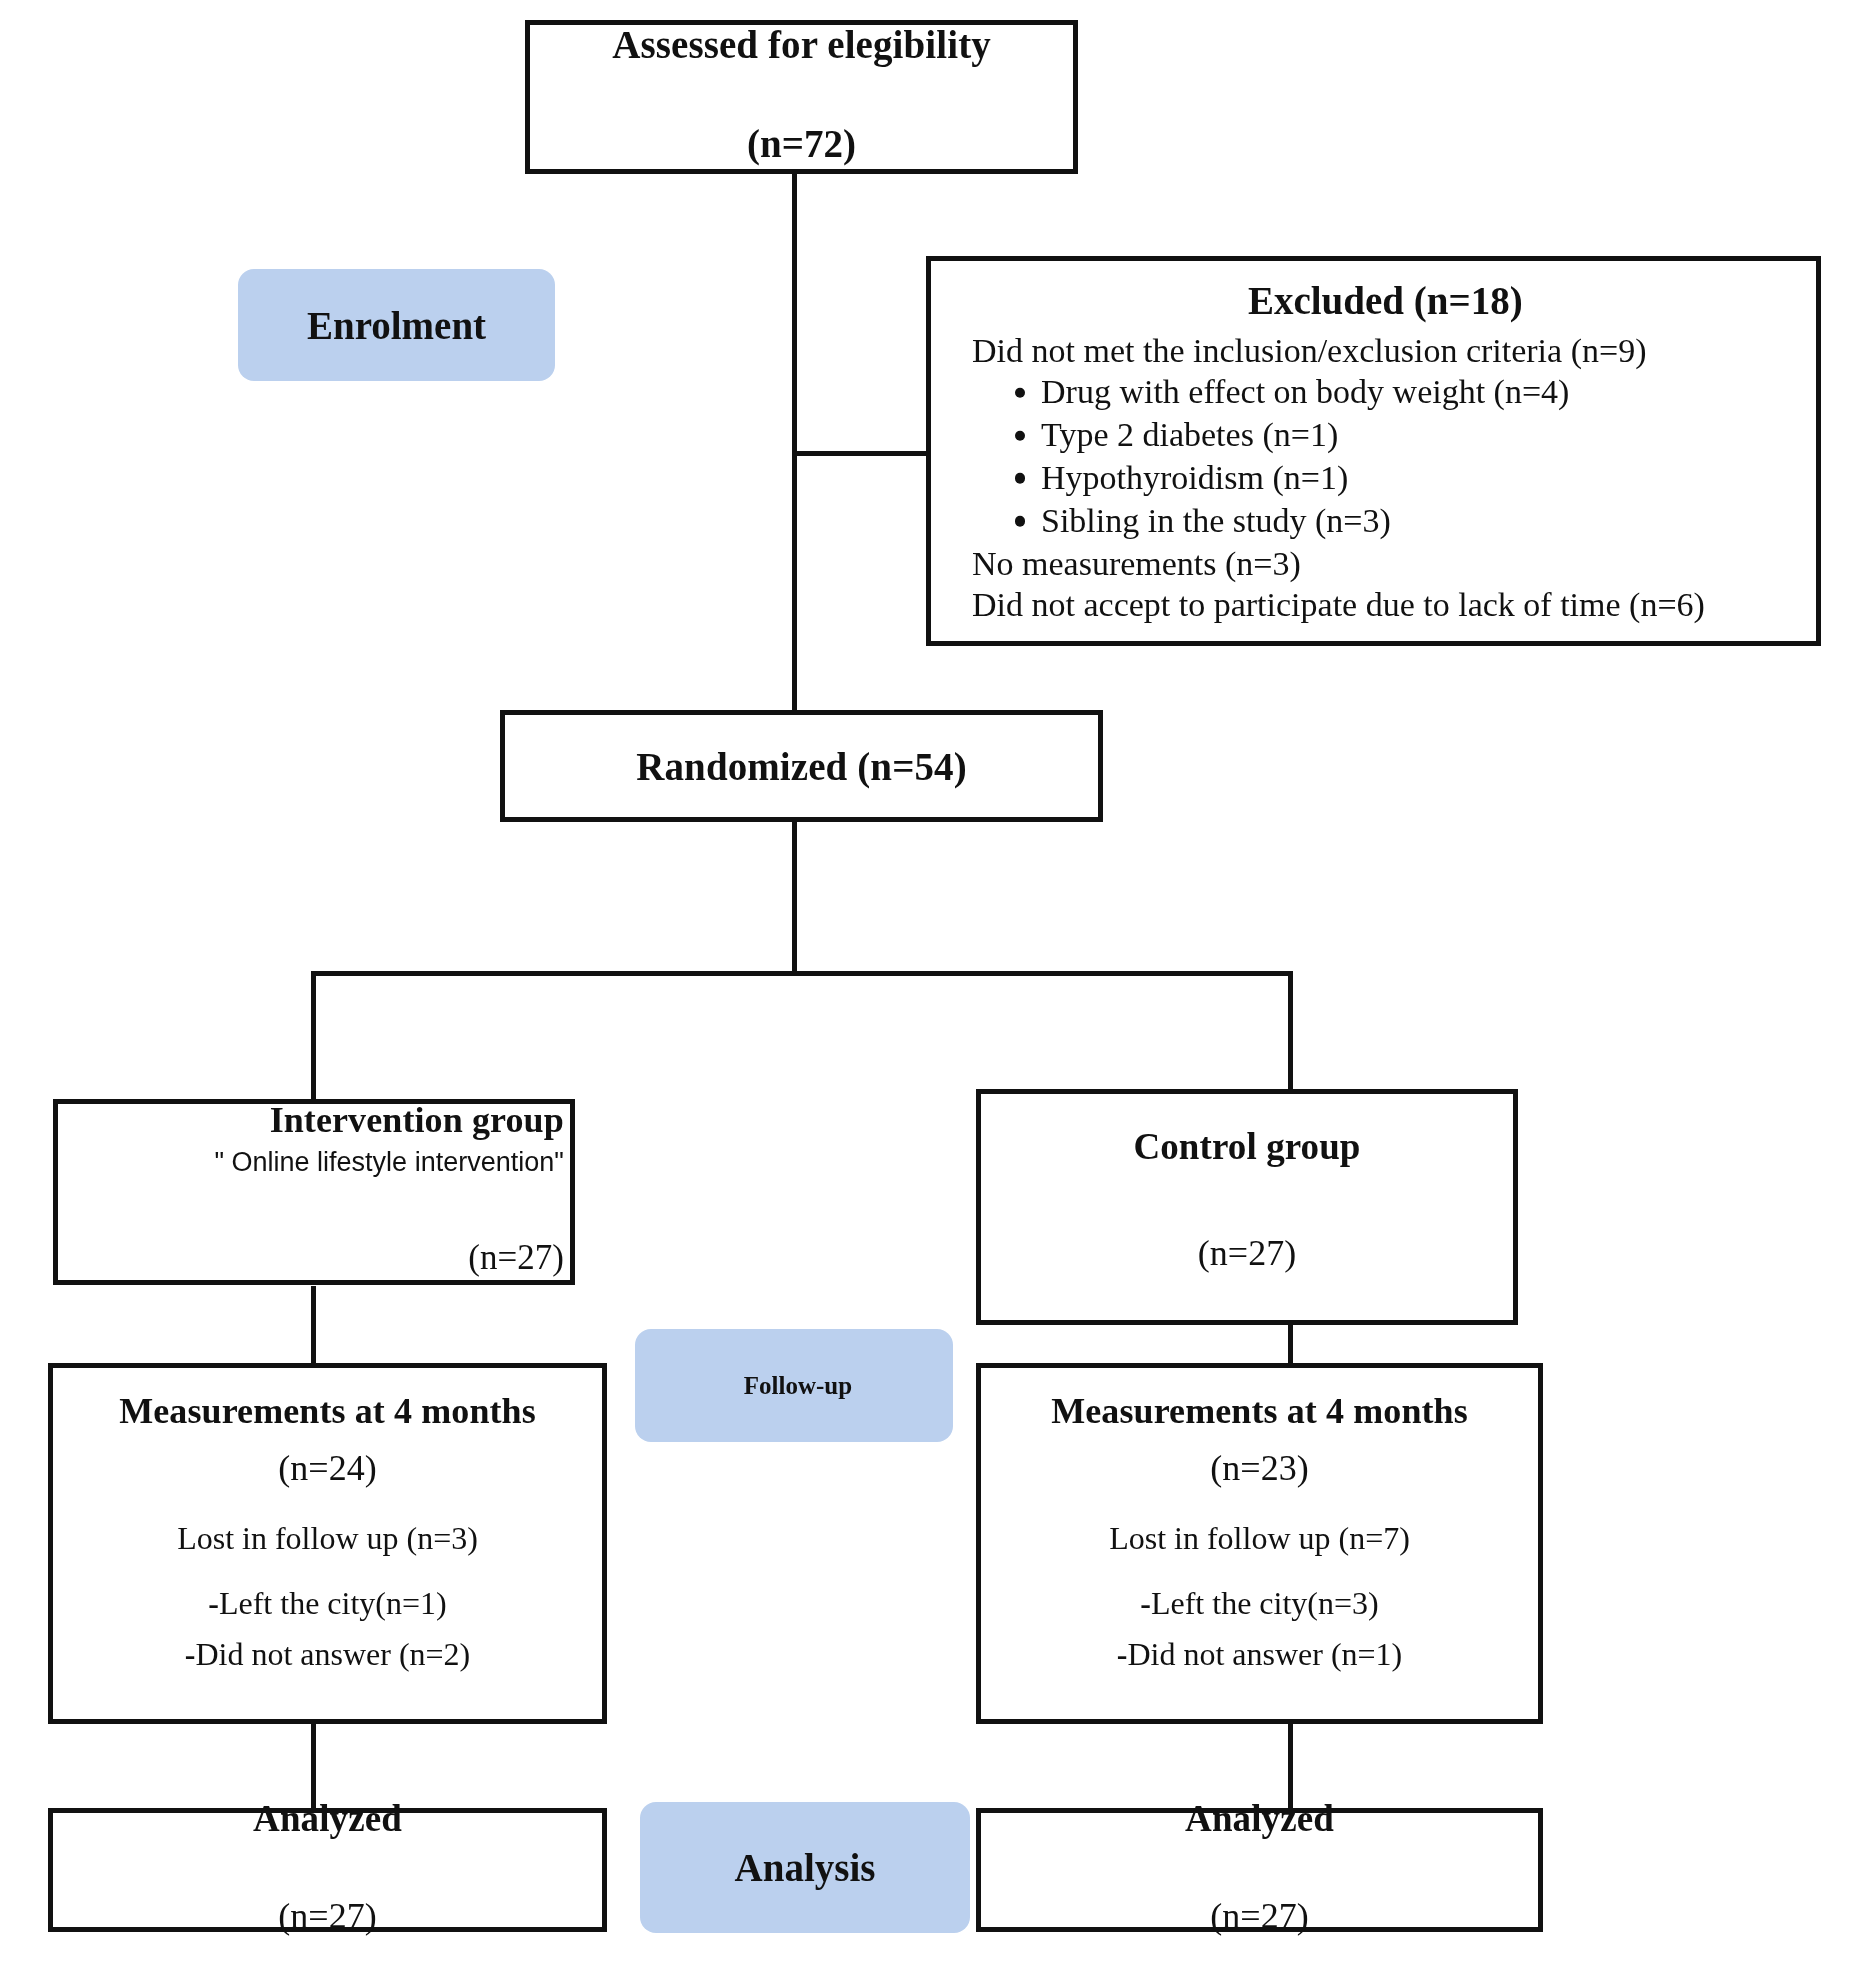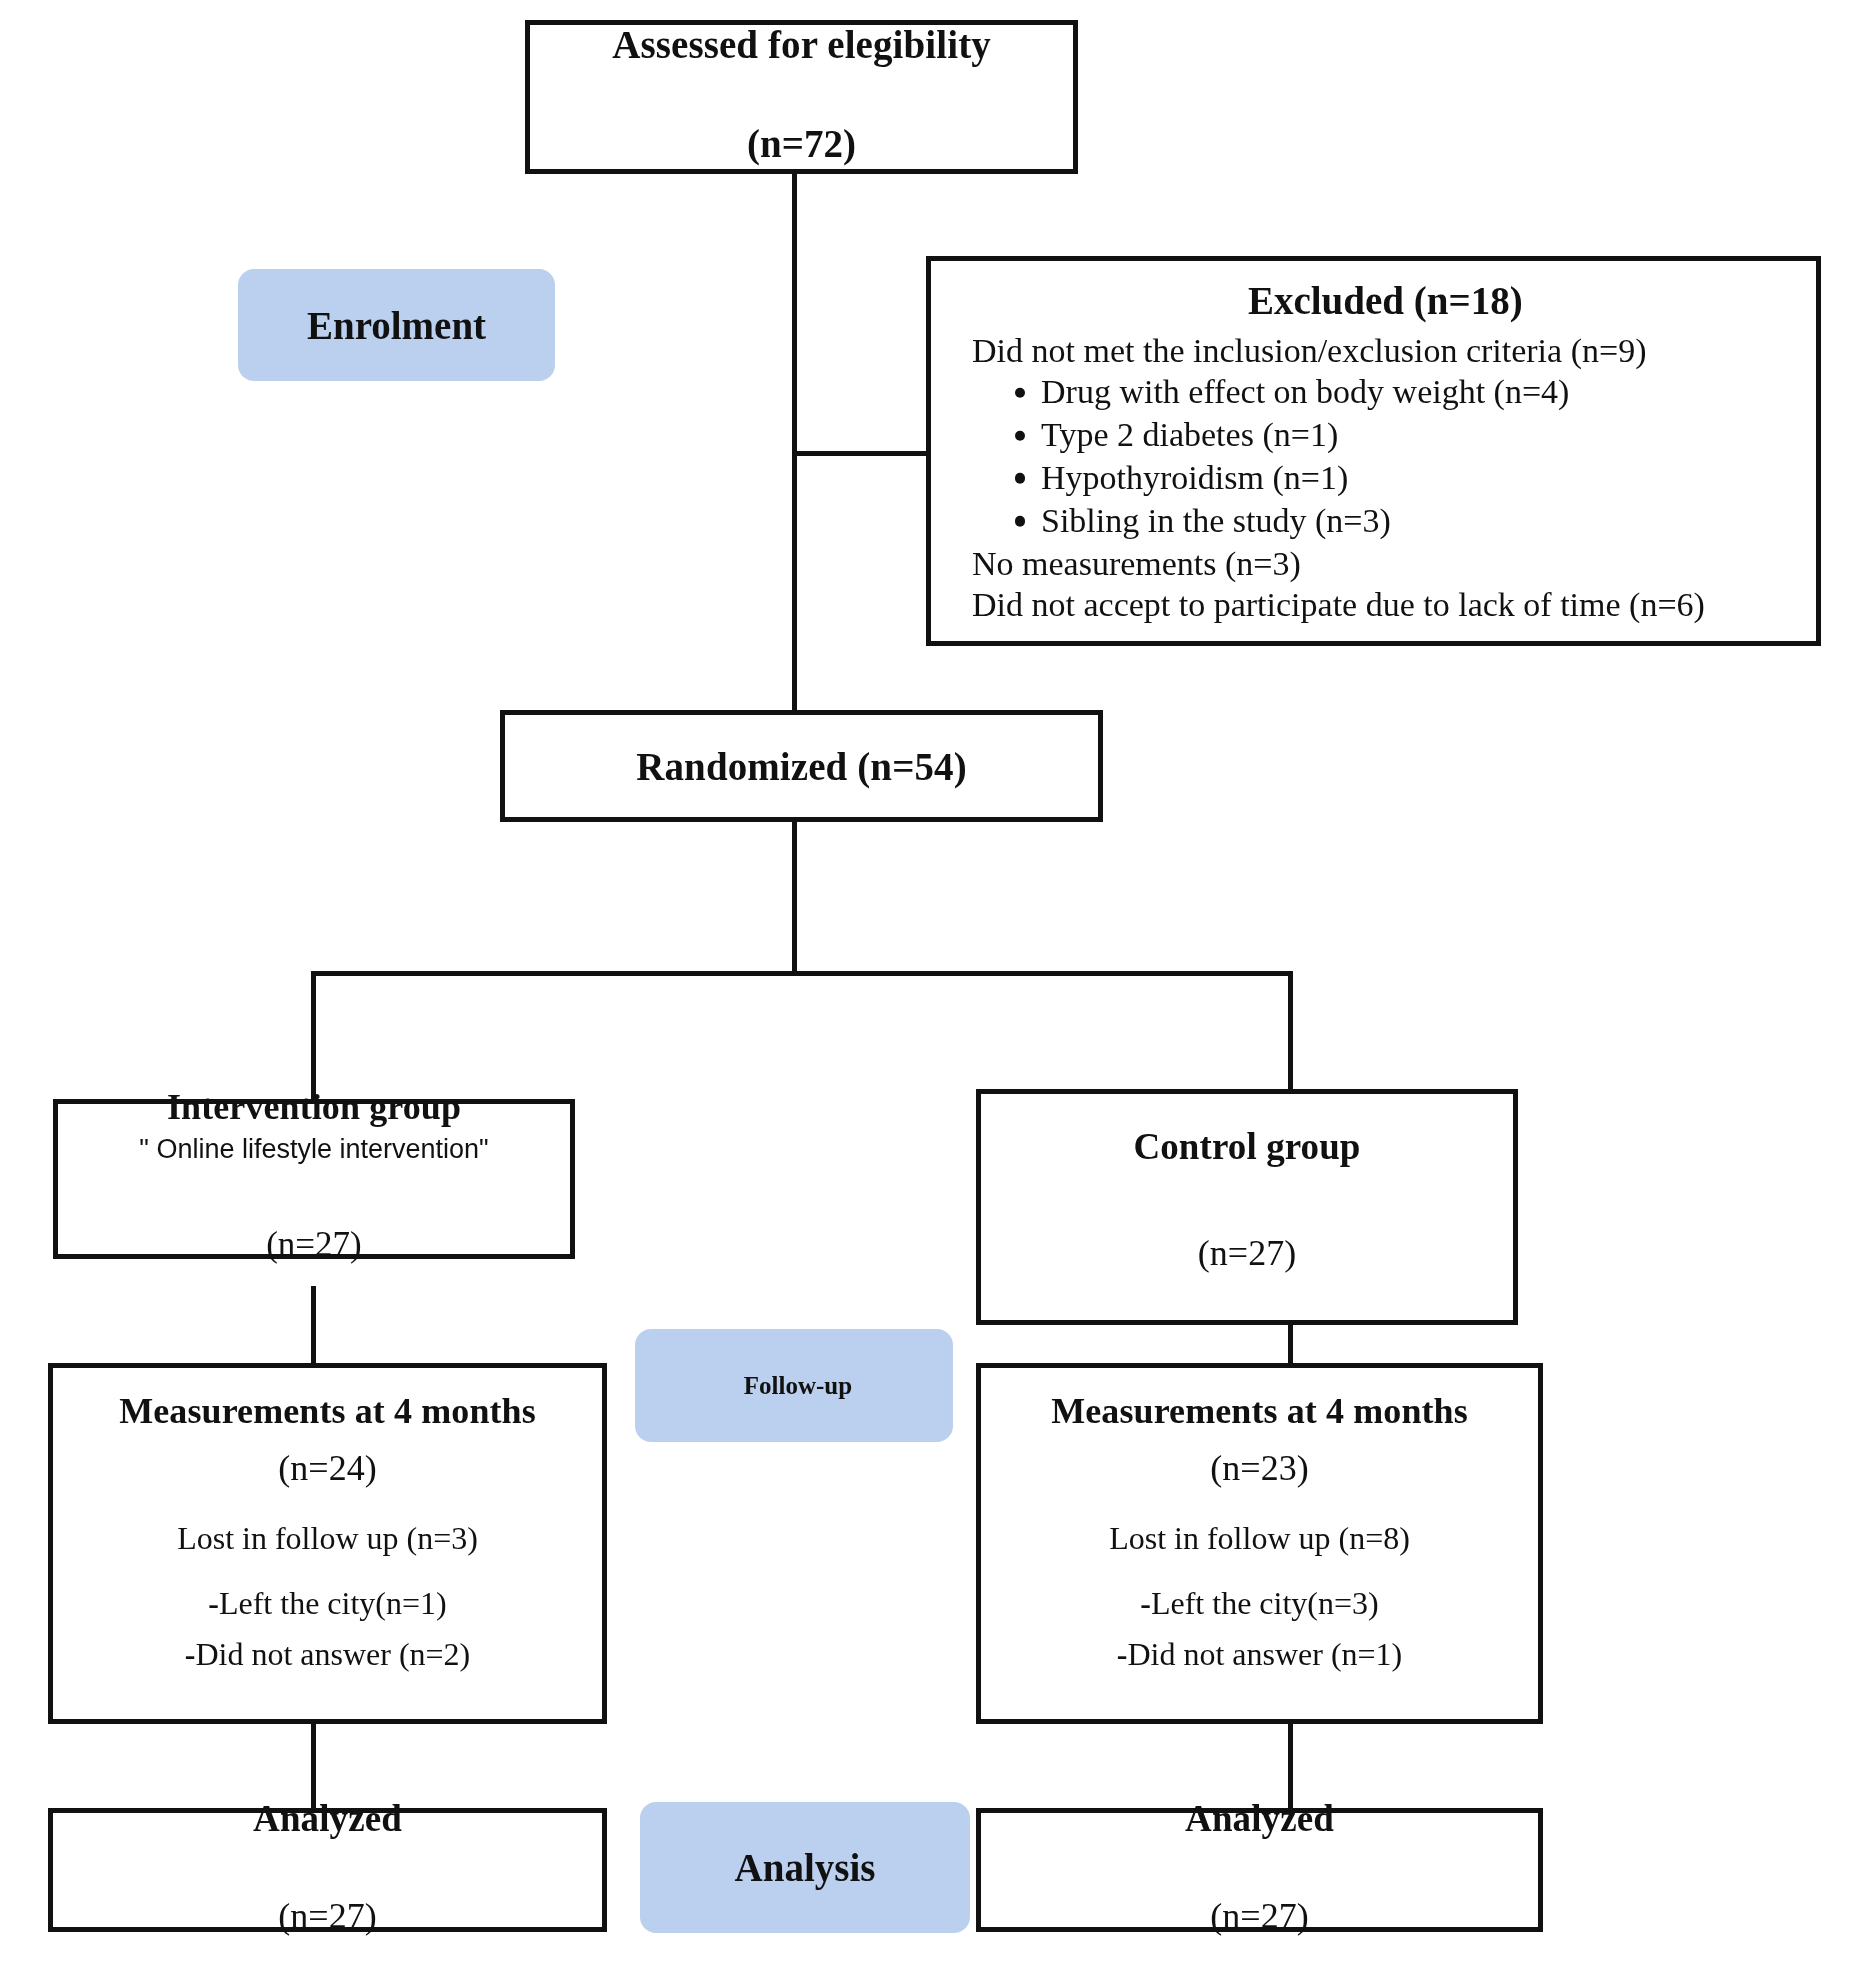--- a/index.html
+++ b/index.html
@@ -115,22 +115,23 @@
     border-radius: 50%;
     background: #111111;
   }
 
   #randomized {
     left: 500px; top: 710px; width: 603px; height: 112px;
   }
   #randomized .hd { font-size: 39px; }
 
   #intervention {
-    left: 53px; top: 1099px; width: 522px; height: 160px;
+    left: 53px; top: 1099px; width: 522px; height: 186px;
     padding: 3.7px 6.2px;
+    align-items: flex-end;
   }
   #intervention .hd { font-size: 36px; line-height: 1.2; }
   #intervention .sub-sans {
     font-family: "Liberation Sans", "DejaVu Sans", sans-serif;
     font-size: 27px;
     font-weight: normal;
     line-height: 1.5;
   }
   #intervention .sub { font-size: 35px; line-height: 1.55; }
 
@@ -242,21 +243,21 @@
     <div class="hd">Measurements at 4 months</div>
     <div class="n">(n=24)</div>
     <div class="lost">Lost in follow up (n=3)</div>
     <div class="reason"><b>-</b><span>Left the city(n=1)</span></div>
     <div class="reason"><b>-</b><span>Did not answer (n=2)</span></div>
   </div>
 
   <div class="node meas" id="meas-right">
     <div class="hd">Measurements at 4 months</div>
     <div class="n">(n=23)</div>
-    <div class="lost">Lost in follow up (n=8)</div>
+    <div class="lost">Lost in follow up (n=7)</div>
     <div class="reason"><b>-</b><span>Left the city(n=3)</span></div>
     <div class="reason"><b>-</b><span>Did  not answer (n=1)</span></div>
   </div>
 
   <div class="node analyzed" id="analyzed-left">
     <div class="hd">Analyzed</div>
     <div class="sub">(n=27)</div>
   </div>
 
   <div class="node analyzed" id="analyzed-right">

